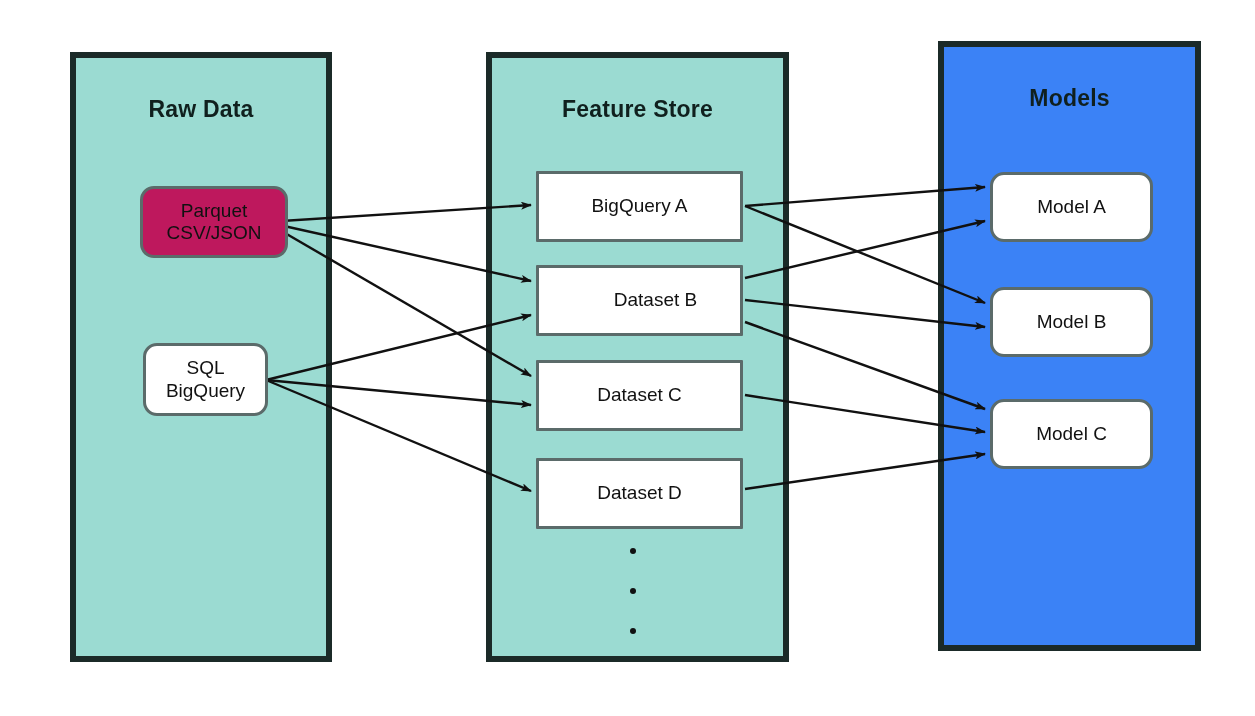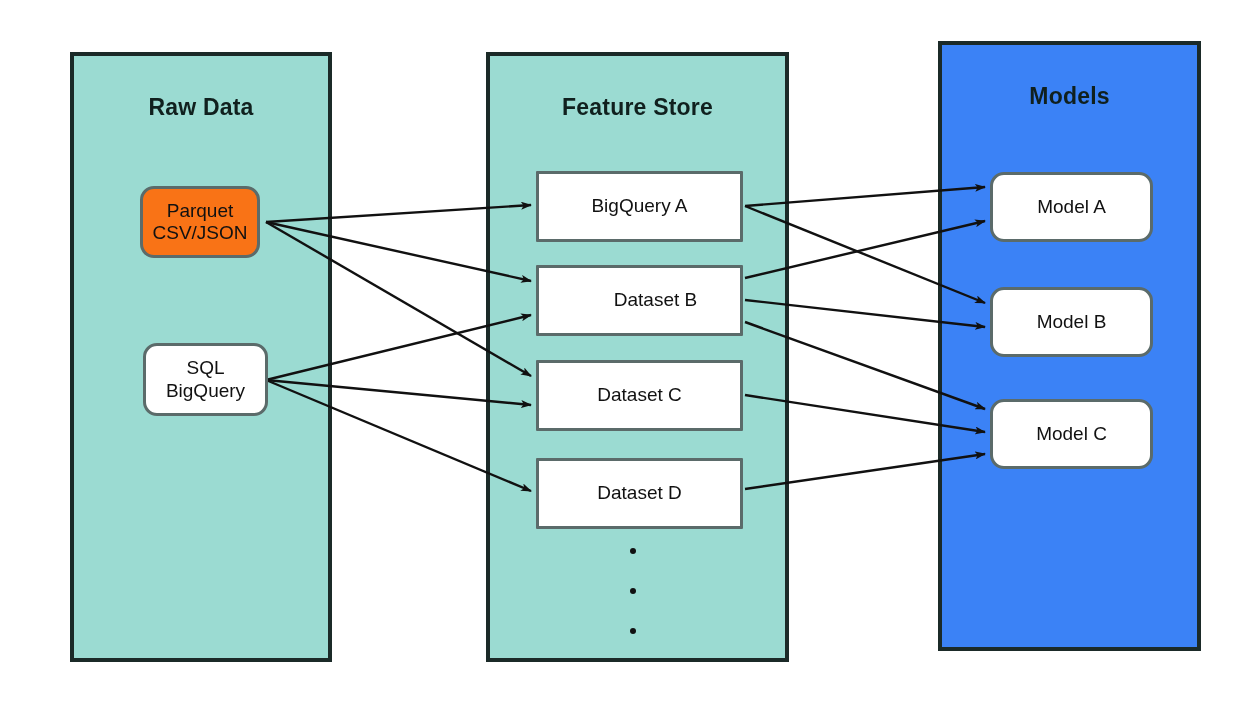--- a/index.html
+++ b/index.html
@@ -13,21 +13,21 @@
   #canvas {
     position: relative;
     width: 1255px;
     height: 716px;
     background: #ffffff;
     overflow: hidden;
   }
   .column {
     position: absolute;
     background: #9BDBD2;
-    border: 4px solid #0369a1;
+    border: 6px solid #0369a1;
     box-sizing: border-box;
   }
   .column-title {
     position: absolute;
     width: 100%;
     text-align: center;
     font-weight: bold;
     font-size: 23px;
     color: #10201e;
     letter-spacing: 0.2px;
@@ -108,21 +108,21 @@
         <line x1="745" y1="322" x2="985" y2="409" stroke="#111111" stroke-width="2.4" marker-end="url(#arrowhead)"></line>
         <line x1="745" y1="395" x2="985" y2="432" stroke="#111111" stroke-width="2.4" marker-end="url(#arrowhead)"></line>
         <line x1="745" y1="489" x2="985" y2="454" stroke="#111111" stroke-width="2.4" marker-end="url(#arrowhead)"></line>
       </g>
   </svg>
 
   <div id="column-layer">
       <div class="column" style="left: 70px; top: 52px; width: 262px; height: 610px; background: rgb(155, 219, 210); border-color: rgb(27, 42, 40);">
         <div class="column-title" style="top: 38px;">Raw Data</div>
       </div>
-      <div class="node rounded" style="left: 140px; top: 186px; width: 120px; height: 72px; border-color: rgb(91, 107, 106); background: #f97316;">
+      <div class="node rounded" style="left: 140px; top: 186px; width: 148px; height: 72px; border-color: rgb(91, 107, 106); background: #be185d;">
         <span class="node-label">Parquet
 CSV/JSON</span>
       </div>
       <div class="node rounded" style="left: 143px; top: 343px; width: 125px; height: 73px; border-color: rgb(91, 107, 106); background: rgb(255, 255, 255);">
         <span class="node-label">SQL
 BigQuery</span>
       </div>
       <div class="column" style="left: 486px; top: 52px; width: 303px; height: 610px; background: rgb(155, 219, 210); border-color: rgb(27, 42, 40);">
         <div class="column-title" style="top: 38px;">Feature Store</div>
       </div>

